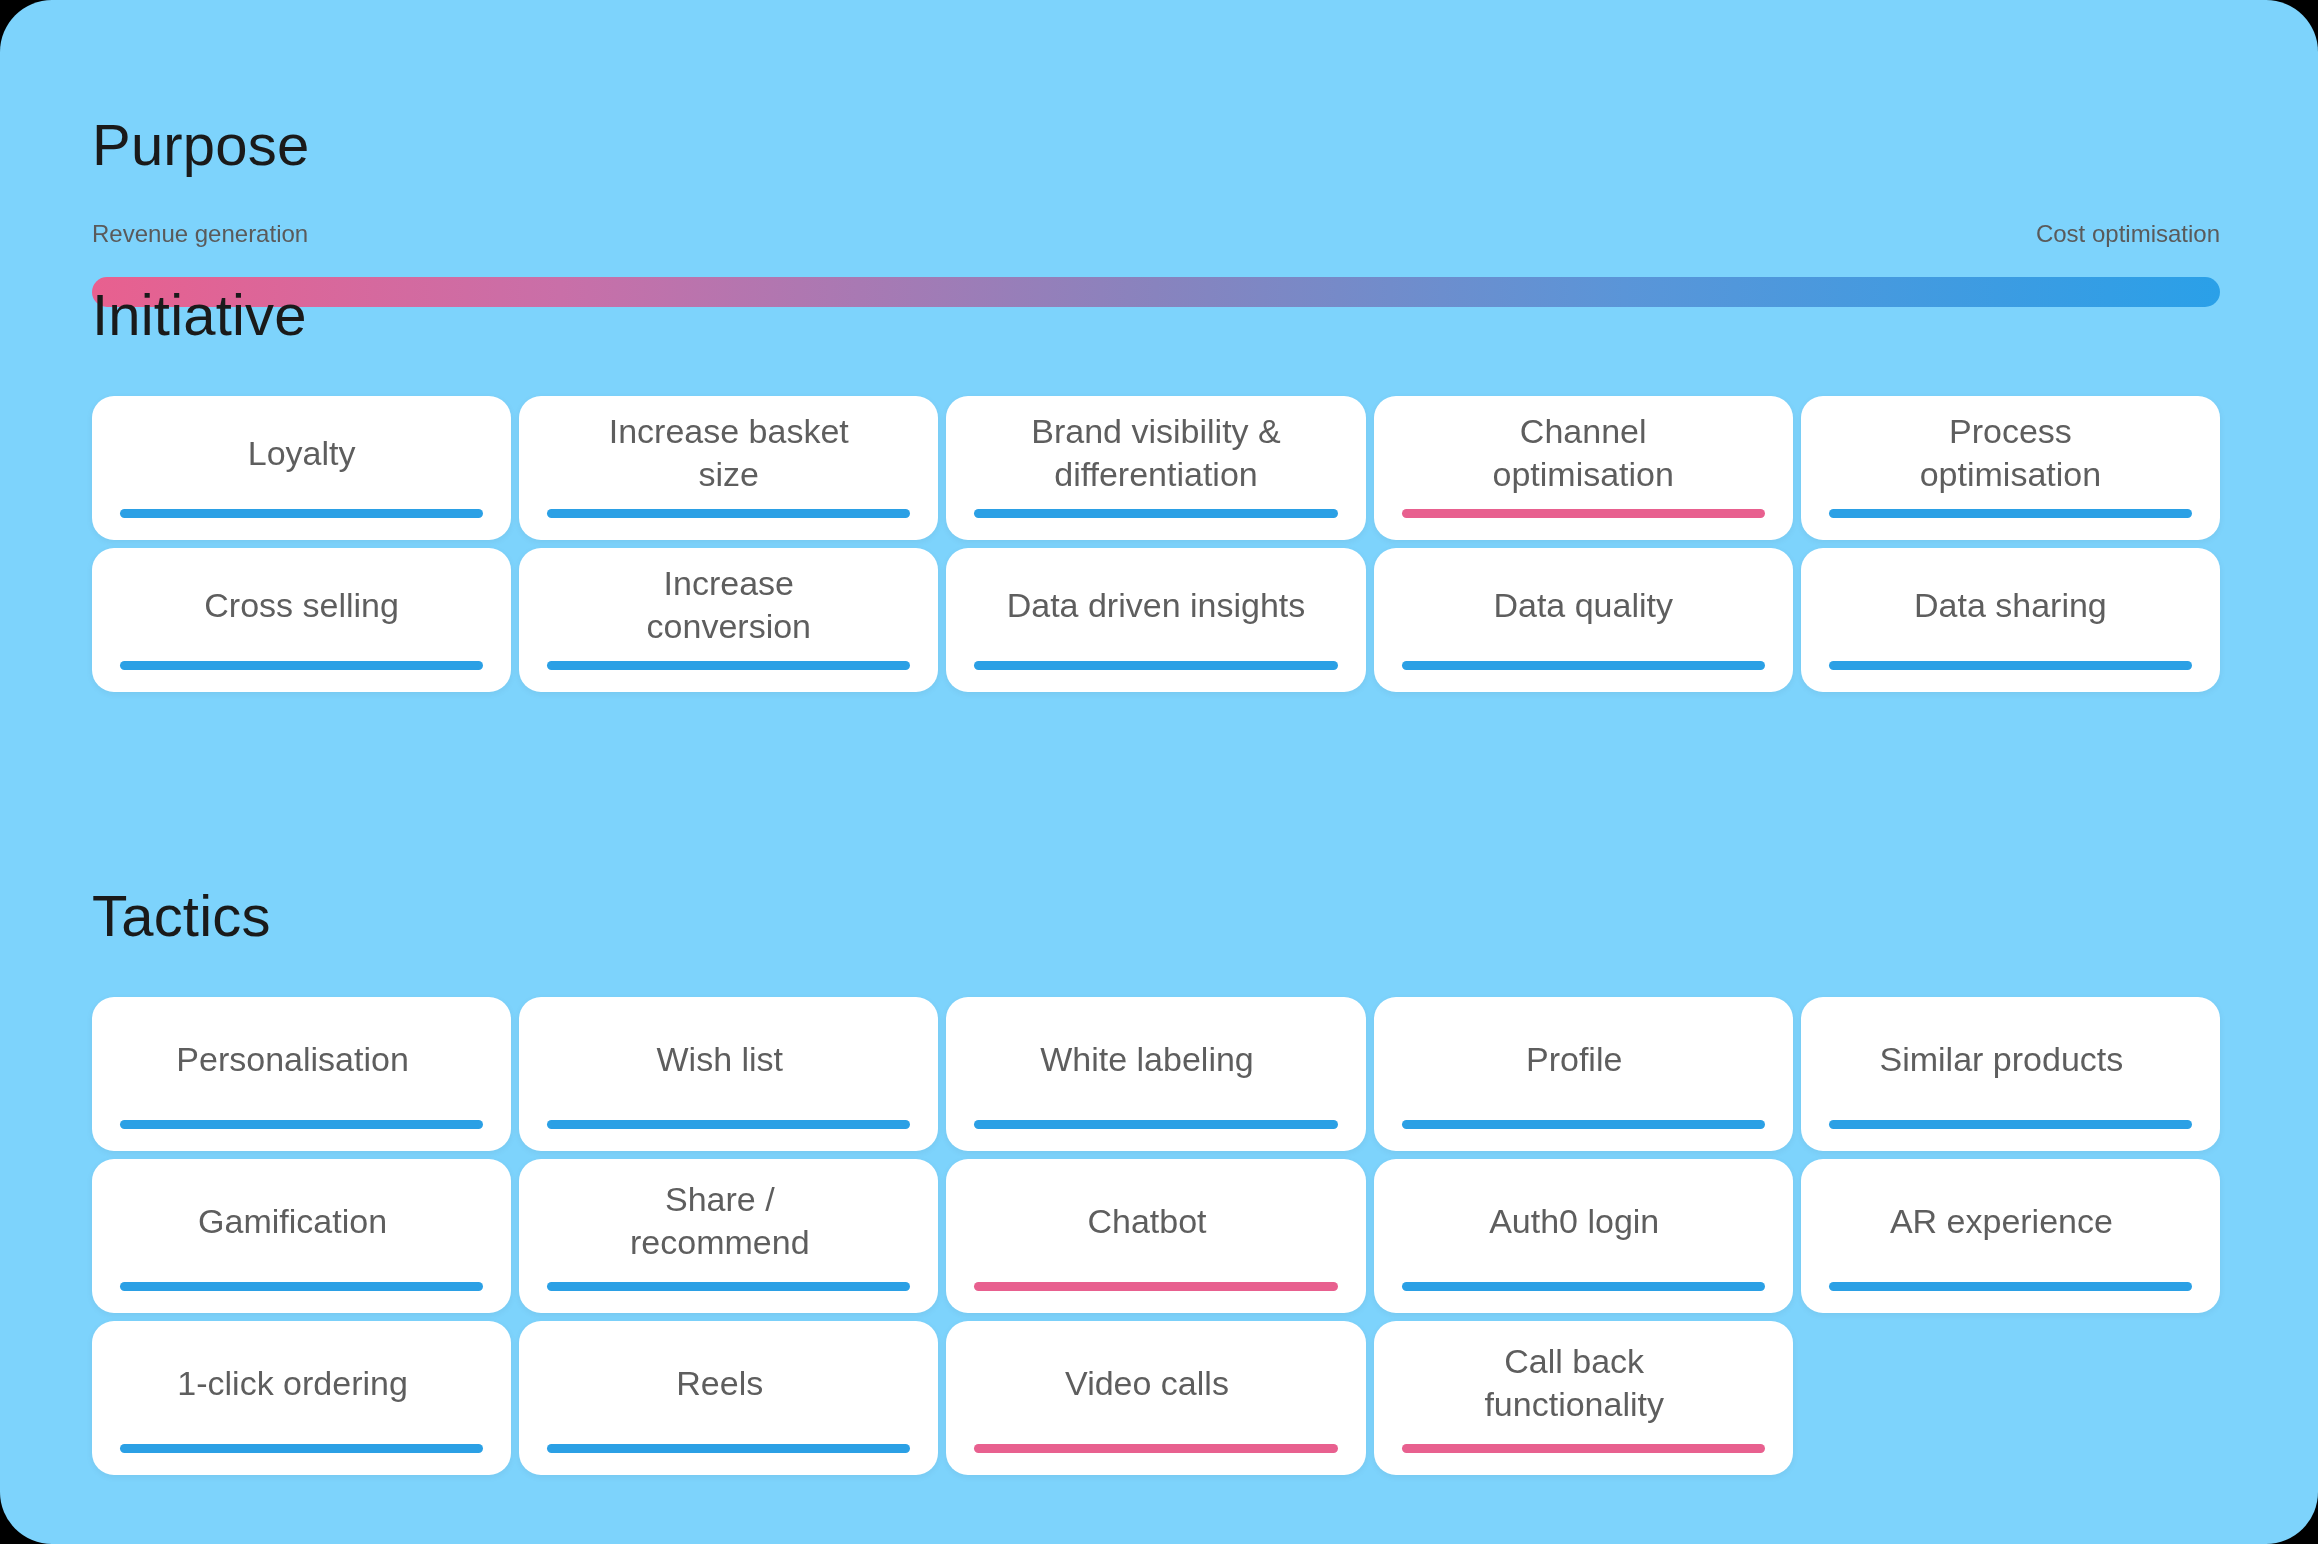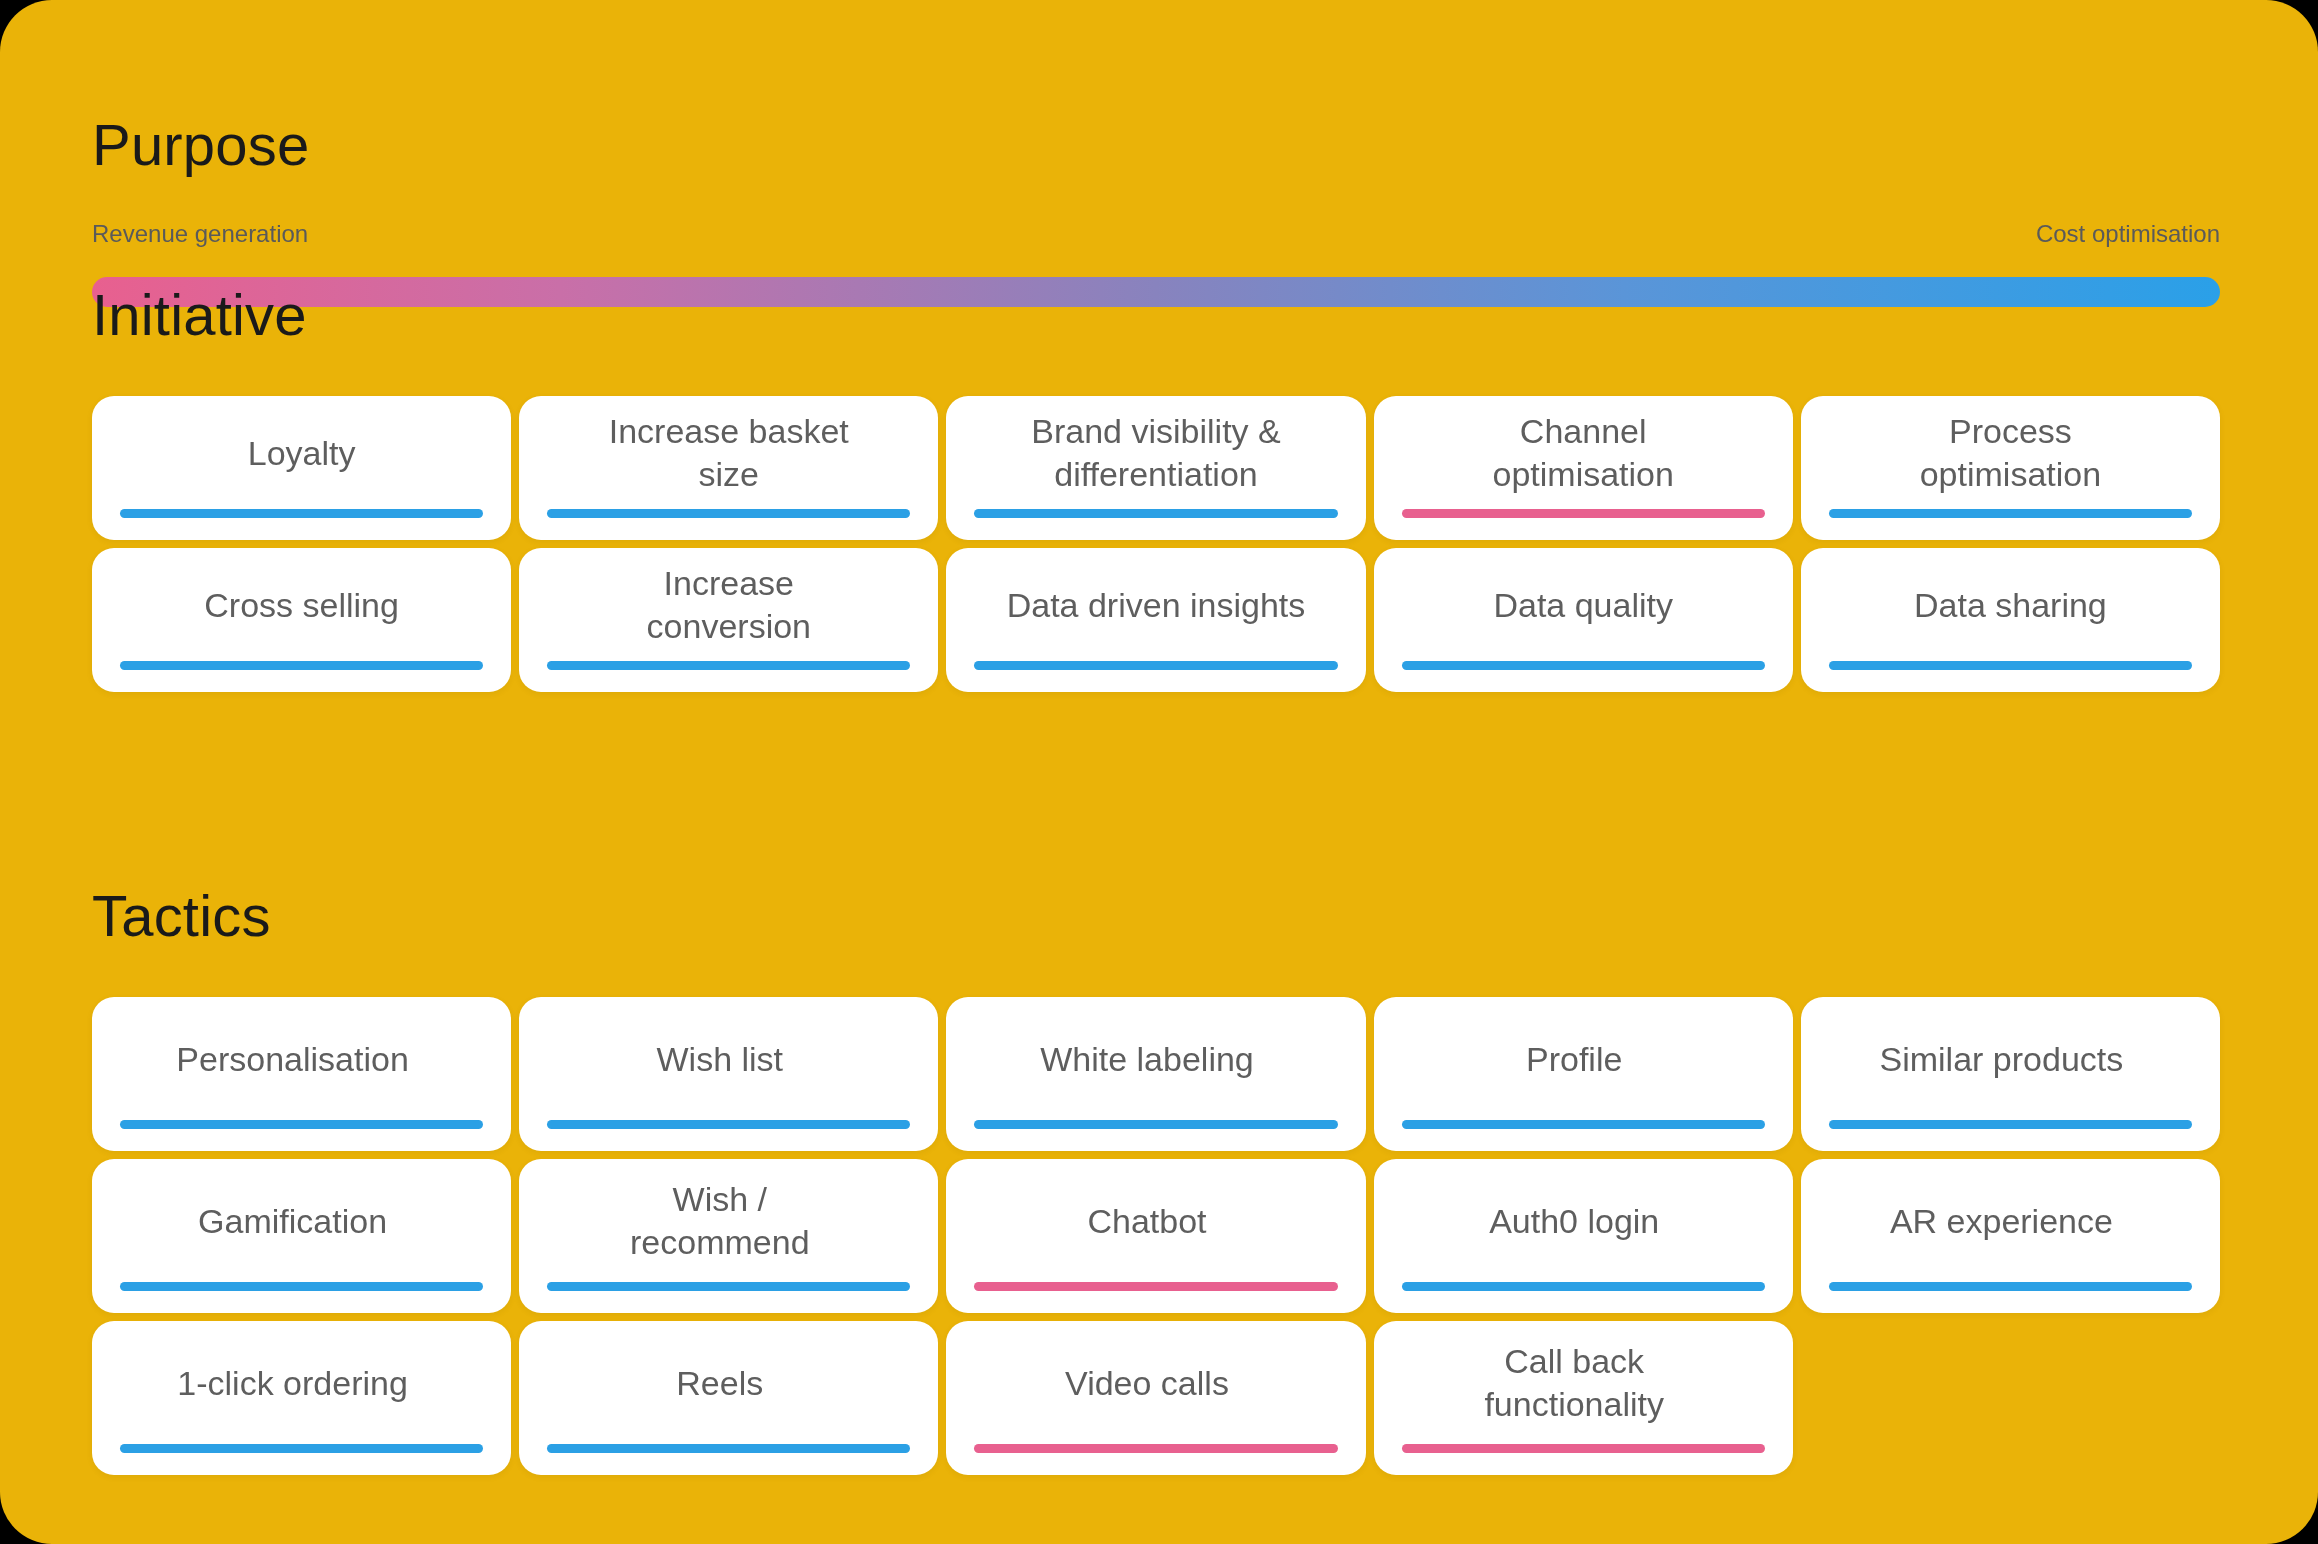--- a/index.html
+++ b/index.html
@@ -11,21 +11,21 @@
     width: 2318px;
     height: 1544px;
     overflow: hidden;
     font-family: "Liberation Sans", sans-serif;
   }
   .page {
     position: absolute;
     left: 0; top: 0;
     width: 2318px;
     height: 1544px;
-    background: #eab308;
+    background: #7dd3fc;
     border-radius: 52px;
     box-sizing: border-box;
     padding: 0;
     overflow: hidden;
   }
   .inner {
     position: absolute;
     left: 92px;
     top: 0;
     width: 2128px;
@@ -197,21 +197,21 @@
           </div>
           <div class="card">
             <div class="card-label">Similar products</div>
             <div class="card-underline"></div>
           </div>
           <div class="card">
             <div class="card-label">Gamification</div>
             <div class="card-underline"></div>
           </div>
           <div class="card">
-            <div class="card-label">Wish /
+            <div class="card-label">Share /
 recommend</div>
             <div class="card-underline"></div>
           </div>
           <div class="card">
             <div class="card-label">Chatbot</div>
             <div class="card-underline pink"></div>
           </div>
           <div class="card">
             <div class="card-label">Auth0 login</div>
             <div class="card-underline"></div>

